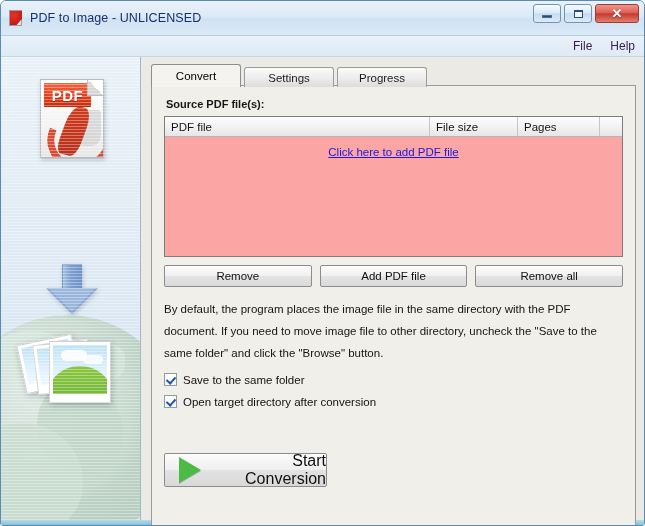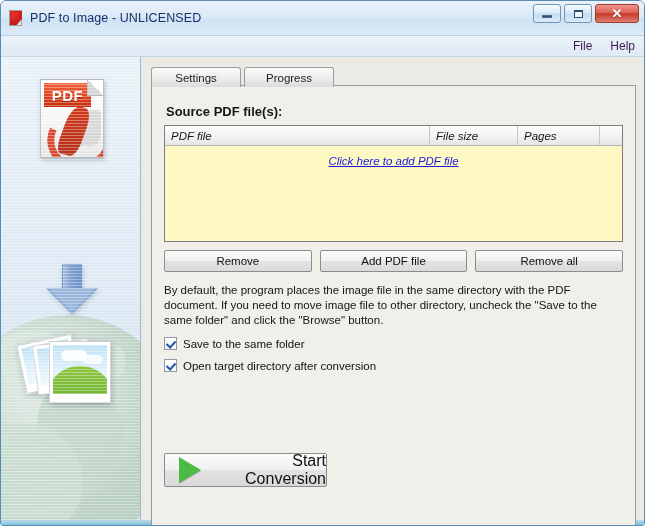--- a/index.html
+++ b/index.html
@@ -383,34 +383,33 @@
     z-index: 2;
   }
   .panel-inner {
     position: relative;
     padding: 10px 12px;
     height: 100%;
     box-sizing: border-box;
   }
 
   .section-label {
-    font-size: 13px;
+    font-size: 11px;
     font-weight: bold;
     color: #171717;
-    margin: 8px 0 6px 2px;
+    margin: 2px 0 6px 2px;
   }
 
   
   .filelist {
     position: relative;
-    background: #fef9c3;
+    background: #fca5a5;
     border: 1px solid #7d7d7d;
-    height: 117px;
-    box-sizing: border-box;
-    font-style: italic;
+    height: 141px;
+    box-sizing: border-box;
   }
   .fl-header {
     display: flex;
     height: 19px;
     background: linear-gradient(to bottom, #fdfdfd 0%, #f2f2f2 55%, #e6e6e6 100%);
     border-bottom: 1px solid #b5b5b5;
     font-size: 11.5px;
     color: #151515;
   }
   .fl-th {
@@ -455,21 +454,21 @@
     justify-content: center;
     box-sizing: border-box;
     cursor: default;
     flex: 1;
   }
 
   .desc {
     margin-top: 11px;
     font-size: 11.5px;
     color: #151515;
-    line-height: 15px;
+    line-height: 22px;
   }
 
   .check-row {
     display: flex;
     align-items: center;
     margin-top: 9px;
     gap: 6px;
   }
   .checkbox {
     width: 13px;
@@ -603,20 +602,21 @@
               <div class="cloud2"></div>
               <div class="hill"></div>
             </div>
           </div>
       </div>
     </div>
 
     <div class="main">
 
       <div class="tabs-row">
+        <div class="tab active">Convert</div>
         <div class="tab">Settings</div>
         <div class="tab">Progress</div>
       </div>
 
       <div class="tab-panel">
         <div class="panel-inner">
 
           <div class="section-label">Source PDF file(s):</div>
 
           <div class="filelist">

